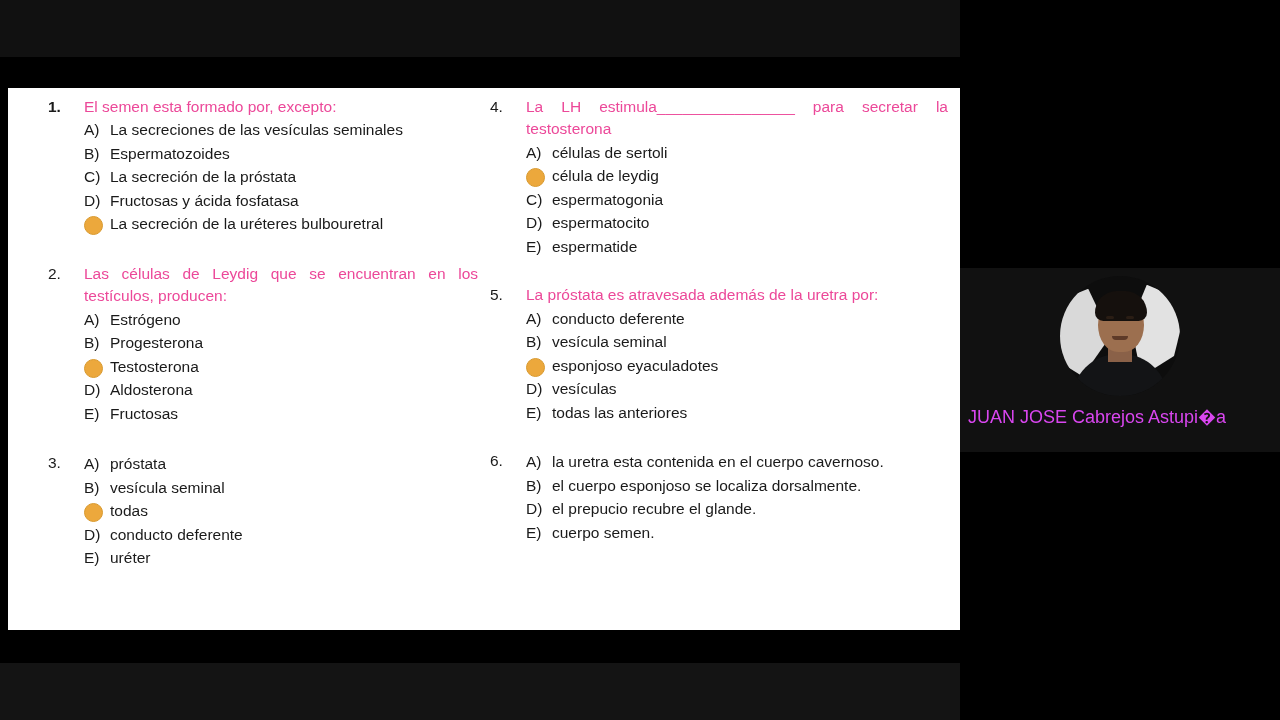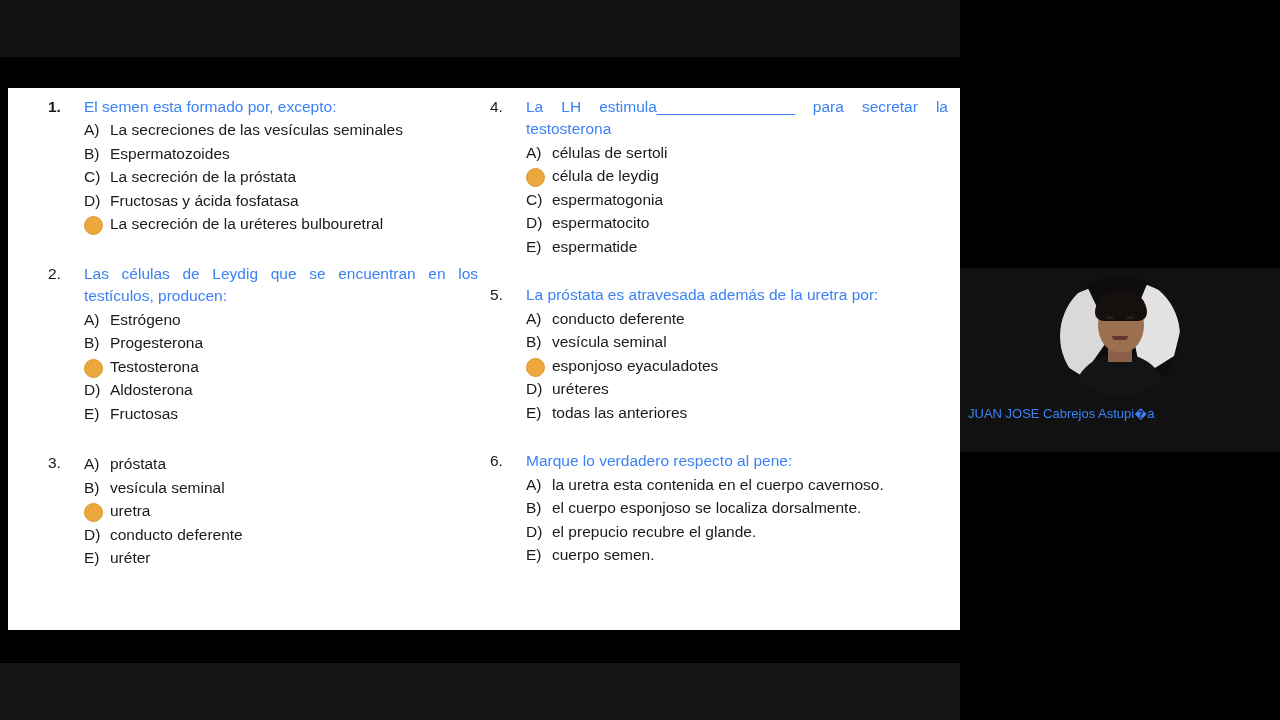--- a/index.html
+++ b/index.html
@@ -73,21 +73,21 @@
     color: #1a1a1a;
     line-height: 1.45;
   }
   .q-num.first {
     font-weight: bold;
   }
   .q-body { flex: 1 1 auto; }
 
   .q-stem {
     font-size: 15.5px;
-    color: #3b82f6;
+    color: #ec4899;
     line-height: 1.45;
     text-align: justify;
     margin-bottom: 1px;
   }
 
   .options { list-style: none; }
   .option {
     display: flex;
     align-items: flex-start;
     font-size: 15.5px;
@@ -196,22 +196,22 @@
     left: 52px; top: 60px;
     width: 16px; height: 4px;
     background: #5e3a28;
     border-radius: 0 0 8px 8px;
   }
 
   .participant-name {
     position: absolute;
     left: 8px; top: 136px;
     width: 300px;
-    font-size: 13px;
-    color: #3b82f6;
+    font-size: 18px;
+    color: #d946ef;
     white-space: nowrap;
     overflow: hidden;
     text-overflow: ellipsis;
   }
 </style>
 </head>
 <body>
 
 <div class="screen">
 
@@ -295,21 +295,21 @@
                     <div class="opt-text">próstata</div>
                   </div>
                   <div class="option">
                     <div class="opt-letter">B)</div>
                     <div class="opt-text">vesícula seminal</div>
                   </div>
                   <div class="option">
                     <div class="opt-marker">
                       <div class="dot" style="background: rgb(236, 168, 60);"></div>
                     </div>
-                    <div class="opt-text">uretra</div>
+                    <div class="opt-text">todas</div>
                   </div>
                   <div class="option">
                     <div class="opt-letter">D)</div>
                     <div class="opt-text">conducto deferente</div>
                   </div>
                   <div class="option">
                     <div class="opt-letter">E)</div>
                     <div class="opt-text">uréter</div>
                   </div>
                 </div>
@@ -362,34 +362,33 @@
                     <div class="opt-text">vesícula seminal</div>
                   </div>
                   <div class="option">
                     <div class="opt-marker">
                       <div class="dot" style="background: rgb(236, 168, 60);"></div>
                     </div>
                     <div class="opt-text">esponjoso eyaculadotes</div>
                   </div>
                   <div class="option">
                     <div class="opt-letter">D)</div>
-                    <div class="opt-text">uréteres</div>
+                    <div class="opt-text">vesículas</div>
                   </div>
                   <div class="option">
                     <div class="opt-letter">E)</div>
                     <div class="opt-text">todas las anteriores</div>
                   </div>
                 </div>
               </div>
             </div>
             <div class="gap-r1"></div>
             <div class="question">
               <div class="q-num">6.</div>
               <div class="q-body">
-                <div class="q-stem">Marque lo verdadero respecto al pene:</div>
                 <div class="options">
                   <div class="option">
                     <div class="opt-letter">A)</div>
                     <div class="opt-text">la uretra esta contenida en el cuerpo cavernoso.</div>
                   </div>
                   <div class="option">
                     <div class="opt-letter">B)</div>
                     <div class="opt-text">el cuerpo esponjoso se localiza dorsalmente.</div>
                   </div>
                   <div class="option">

